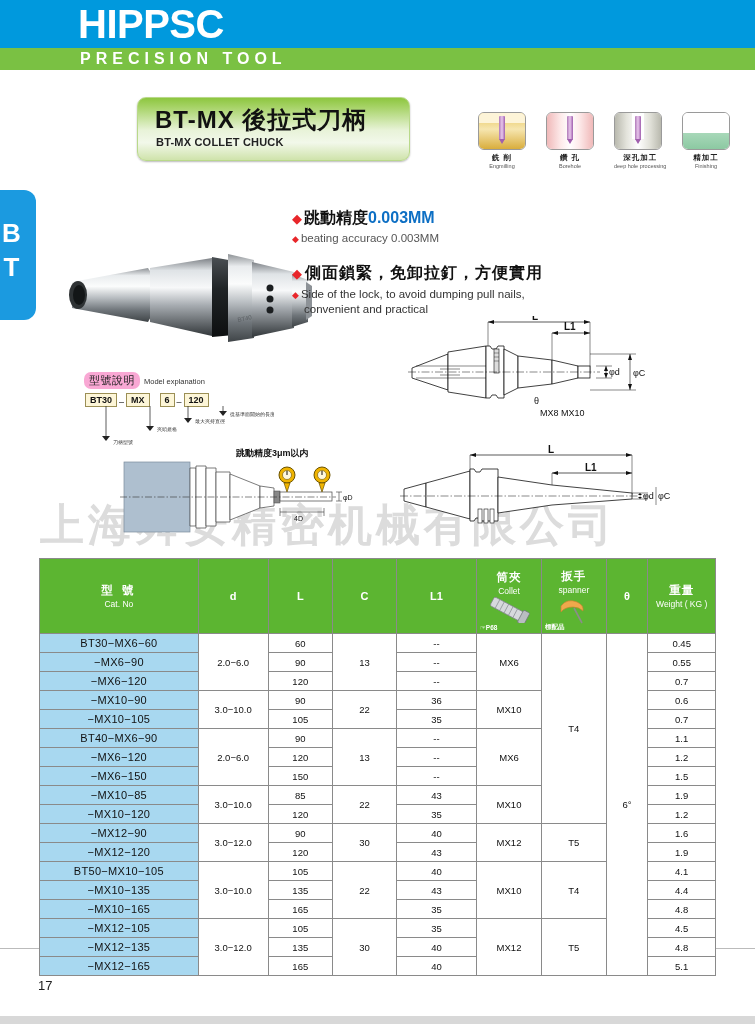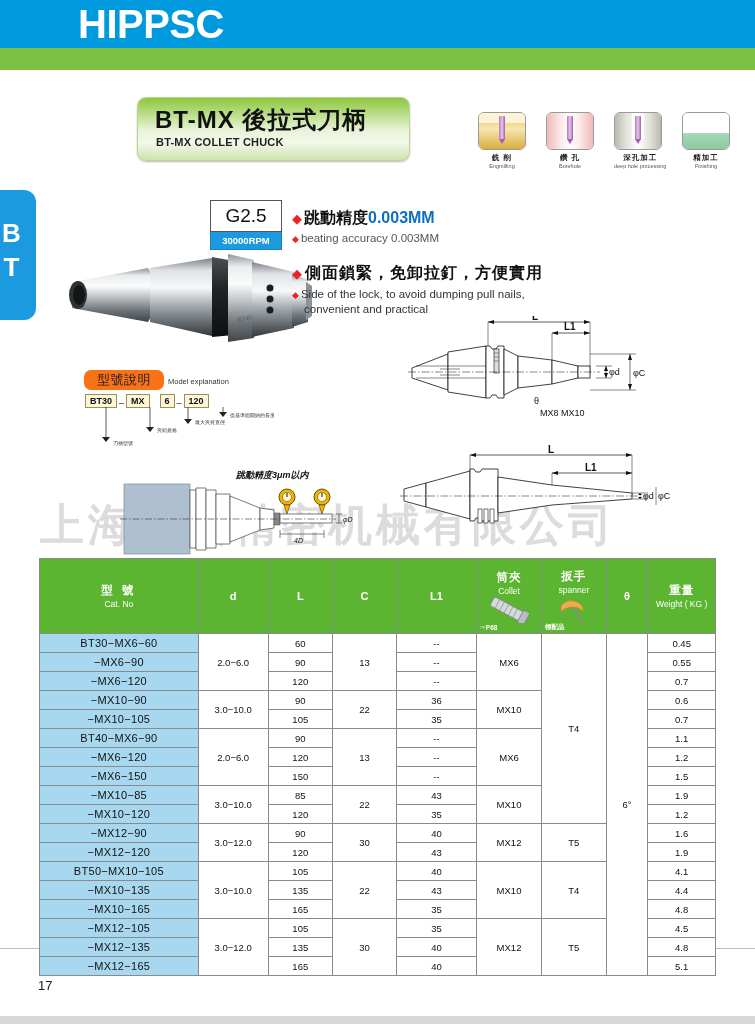--- a/index.html
+++ b/index.html
@@ -76,22 +76,22 @@
   .spec-l2{top:232px;font-size:11.5px;color:#555;}
   .spec-l3{top:263px;font-size:16px;font-weight:bold;color:#111;letter-spacing:1px;}
   .spec-l4{top:287px;font-size:11.5px;color:#333;line-height:14px;}
 
   
   .photo{position:absolute;left:62px;top:238px;width:250px;height:130px;}
 
   
   .model{position:absolute;left:84px;top:370px;width:190px;}
   .model-tag{
-    display:inline-block;background:#f97316;border-radius:7px;
-    font-size:13px;padding:1px 13px;color:#222;letter-spacing:.5px;
+    display:inline-block;background:#f9a8d4;border-radius:7px;
+    font-size:11px;padding:1px 5px;color:#222;letter-spacing:.5px;
   }
   .model-tag-en{font-size:7.5px;color:#333;margin-left:4px;}
   .code-row{margin-top:4px;display:flex;align-items:flex-end;}
   .code-box{
     background:#fdf6d8;border:1px solid #9b8f55;
     font-size:9px;font-weight:bold;color:#111;
     padding:1px 4px;margin:0 1px;
   }
   .code-dash{font-size:9px;color:#111;margin:0 1px;}
   .mini-note{font-size:5px;color:#333;white-space:nowrap;}
@@ -133,20 +133,21 @@
   .bottom-bar{position:absolute;left:0;top:1016px;width:755px;height:8px;background:#d8d8d8;}
 </style>
 </head>
 <body>
 
 <div class="page">
 
   <div class="hdr-blue"></div>
   <div class="hdr-green"></div>
   <div class="logo">HIPPSC</div>
+  <div class="logo-sub">PRECISION TOOL</div>
 
   <div class="plaque">
     <div class="plaque-cn">BT-MX 後拉式刀柄</div>
     <div class="plaque-en">BT-MX COLLET CHUCK</div>
   </div>
 
   <div class="proc" style="left:478px;">
     <div class="proc-box">
       <div style="position:absolute;left:0;top:0;width:100%;height:100%;background:linear-gradient(to bottom,#e8c55a,#f6e6b0 45%,#d9ad3c);"></div>
       <div style="position:absolute;left:0;top:0;width:100%;height:10px;background:#fdf4d8;"></div>
@@ -231,24 +232,20 @@
       <circle cx="208" cy="61" r="3.5" fill="#1b1e20"></circle>
       <circle cx="208" cy="72" r="3.5" fill="#1b1e20"></circle>
 
       <path d="M230,36 L246,42 L246,84 L230,89 Z" fill="url(#steel)"></path>
       <path d="M244,44 L250,48 L250,78 L244,82 Z" fill="#8d9297"></path>
 
       <text x="176" y="84" font-size="6" fill="#5a5f63" transform="rotate(-12 176 84)" font-family="Liberation Sans, sans-serif">BT40</text>
     </svg>
   </div>
 
-  <div class="gbadge">
-    <div class="gbadge-top">G2.5</div>
-    <div class="gbadge-bot">30000RPM</div>
-  </div>
 
   <div class="spec spec-l1">
     <span class="dia">◆</span><span>跳動精度</span><span class="blue">0.003MM</span>
   </div>
   <div class="spec spec-l2">
     <span class="dia-sm">◆</span><span>beating accuracy 0.003MM</span>
   </div>
   <div class="spec spec-l3">
     <span class="dia">◆</span><span>側面鎖緊，免卸拉釘，方便實用</span>
   </div>
@@ -279,21 +276,21 @@
       <polygon points="135,5 143,5 139,10" fill="#222"></polygon>
       <text x="29" y="38" class="mini-note" font-size="5" fill="#333" font-family="Liberation Sans, sans-serif">刀柄型號</text>
       <text x="73" y="25" font-size="5" fill="#333" font-family="Liberation Sans, sans-serif">夾頭規格</text>
       <text x="111" y="17" font-size="5" fill="#333" font-family="Liberation Sans, sans-serif">最大夾持直徑</text>
       <text x="146" y="10" font-size="5" fill="#333" font-family="Liberation Sans, sans-serif">從基準面開始的長度</text>
     </svg>
   </div>
 
   <div class="wm">上海舜安精密机械有限公司</div>
 
-  <div class="draw" style="left:84px;top:464px;font-style:italic;">
+  <div class="draw" style="left:84px;top:442px;">
     <svg width="330" height="105" viewBox="0 0 330 105">
       <text x="152" y="14" font-size="9" font-weight="bold" fill="#111" font-family="Liberation Sans, sans-serif">跳動精度3μm以内</text>
 
       <rect x="40" y="20" width="66" height="70" fill="#aebfcf" stroke="#7b8c9c" stroke-width="0.7"></rect>
 
       <path d="M106,26 L112,26 L112,84 L106,84 Z" fill="#fff" stroke="#444" stroke-width="0.7"></path>
       <path d="M112,24 L122,24 L122,86 L112,86 Z" fill="#fff" stroke="#444" stroke-width="0.7"></path>
       <path d="M122,26 L132,26 L132,84 L122,84 Z" fill="#fff" stroke="#444" stroke-width="0.7"></path>
       <path d="M132,30 L146,30 L146,80 L132,80 Z" fill="#fff" stroke="#444" stroke-width="0.7"></path>
       <path d="M146,32 L176,44 L176,66 L146,78 Z" fill="#fff" stroke="#444" stroke-width="0.7"></path>

